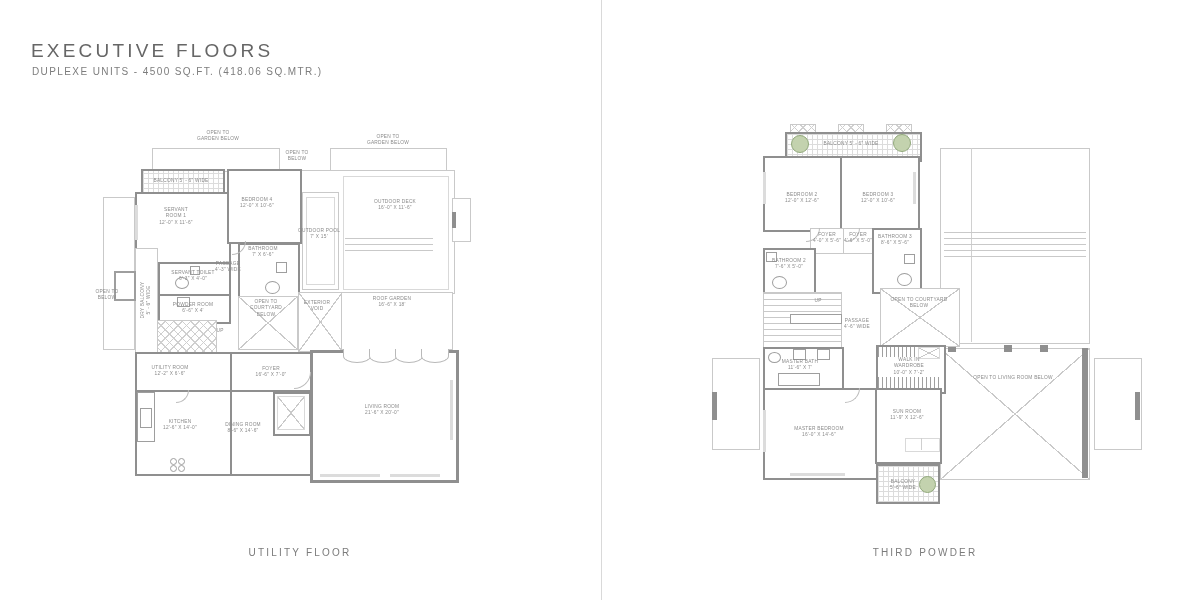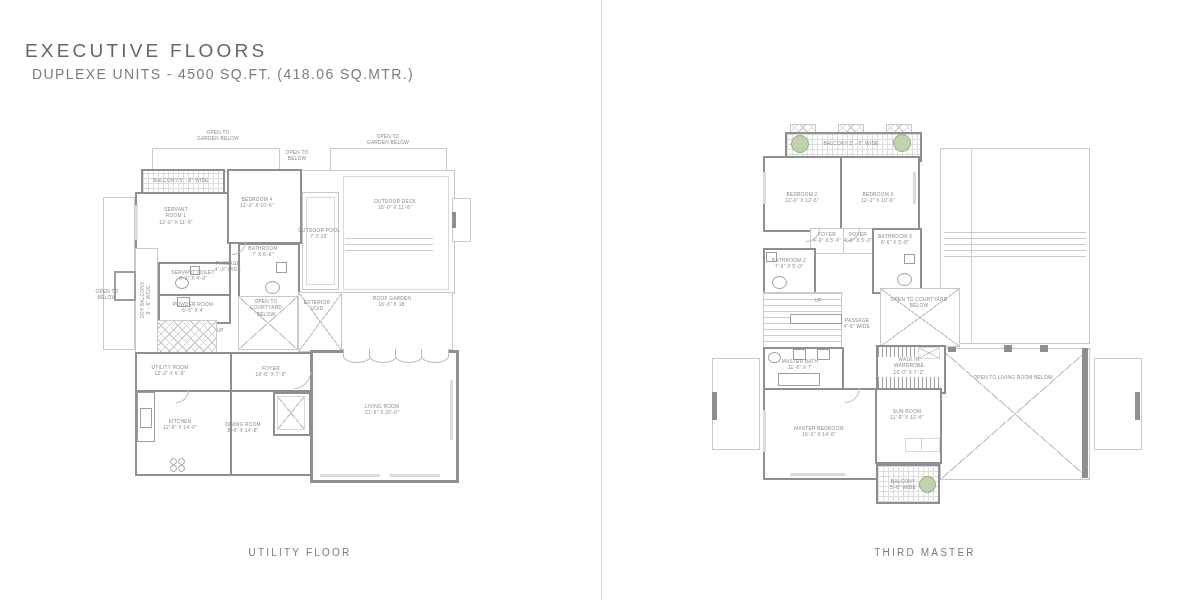--- a/index.html
+++ b/index.html
@@ -18,27 +18,27 @@
   .vlines{background-image:repeating-linear-gradient(90deg,#9f9f9f 0 1px,transparent 1px 4px)}
   .plant{position:absolute;border-radius:50%;background:#c3d2ae;border:1px solid #92a97c;z-index:4}
   .arc{position:absolute;border:1px solid #b9b9b9;border-top:none;border-radius:0 0 50% 50%;background:#fff;z-index:2}
   .door{position:absolute;border-right:1px solid #bdbdbd;border-bottom:1px solid #bdbdbd;border-radius:0 0 100% 0;z-index:3}
   .fix{position:absolute;border:1px solid #9e9e9e;background:#fff;z-index:4}
   .ell{border-radius:50%}
   .lbl{position:absolute;color:#8a8a8a;font-size:6px;line-height:1.4;letter-spacing:.3px;text-align:center;white-space:pre-line;transform:translate(-50%,-50%) scale(.8);z-index:6}
   .vtext{transform:translate(-50%,-50%) rotate(-90deg) scale(.8)}
   .cap{position:absolute;color:#7b7b7b;font-size:10px;letter-spacing:2.2px;transform:translate(-50%,0);z-index:6}
   .title{position:absolute;color:#666;font-size:19px;letter-spacing:3.2px;z-index:6}
-  .subtitle{position:absolute;color:#7d7d7d;font-size:14px;letter-spacing:1.4px;z-index:6}
+  .subtitle{position:absolute;color:#7d7d7d;font-size:10px;letter-spacing:1.4px;z-index:6}
   .divider{position:absolute;background:#d9d9d9}
 </style>
 </head>
 <body>
 
-<div class="title" style="left:25px;top:40px">EXECUTIVE FLOORS</div>
+<div class="title" style="left:31px;top:40px">EXECUTIVE FLOORS</div>
 <div class="subtitle" style="left:32px;top:66px">DUPLEXE UNITS - 4500 SQ.FT. (418.06 SQ.MTR.)</div>
 <div class="divider" style="left:601px;top:0;width:1px;height:600px"></div>
 
 <div class="thin" style="left:152px;top:148px;width:126px;height:22px"></div>
 <div class="thin" style="left:330px;top:148px;width:115px;height:22px"></div>
 <div class="thin" style="left:298px;top:170px;width:155px;height:122px"></div>
 <div class="thin2" style="left:343px;top:176px;width:104px;height:112px"></div>
 <div class="abs hsteps" style="left:345px;top:238px;width:88px;height:18px"></div>
 <div class="thin" style="left:302px;top:192px;width:35px;height:96px"></div>
 <div class="thin2" style="left:306px;top:197px;width:27px;height:86px"></div>
@@ -219,13 +219,13 @@
 <div class="lbl" style="left:909px;top:366px">WALK IN
 WARDROBE
 10'-0" X 7'-2"</div>
 <div class="lbl" style="left:819px;top:432px">MASTER BEDROOM
 16'-0" X 14'-6"</div>
 <div class="lbl" style="left:907px;top:415px">SUN ROOM
 11'-9" X 12'-6"</div>
 <div class="lbl" style="left:1013px;top:378px">OPEN TO LIVING ROOM BELOW</div>
 <div class="lbl" style="left:903px;top:485px">BALCONY
 5'-6" WIDE</div>
-<div class="cap" style="left:925px;top:547px">THIRD MASTER</div>
+<div class="cap" style="left:925px;top:547px">THIRD POWDER</div>
 
 </body></html>

